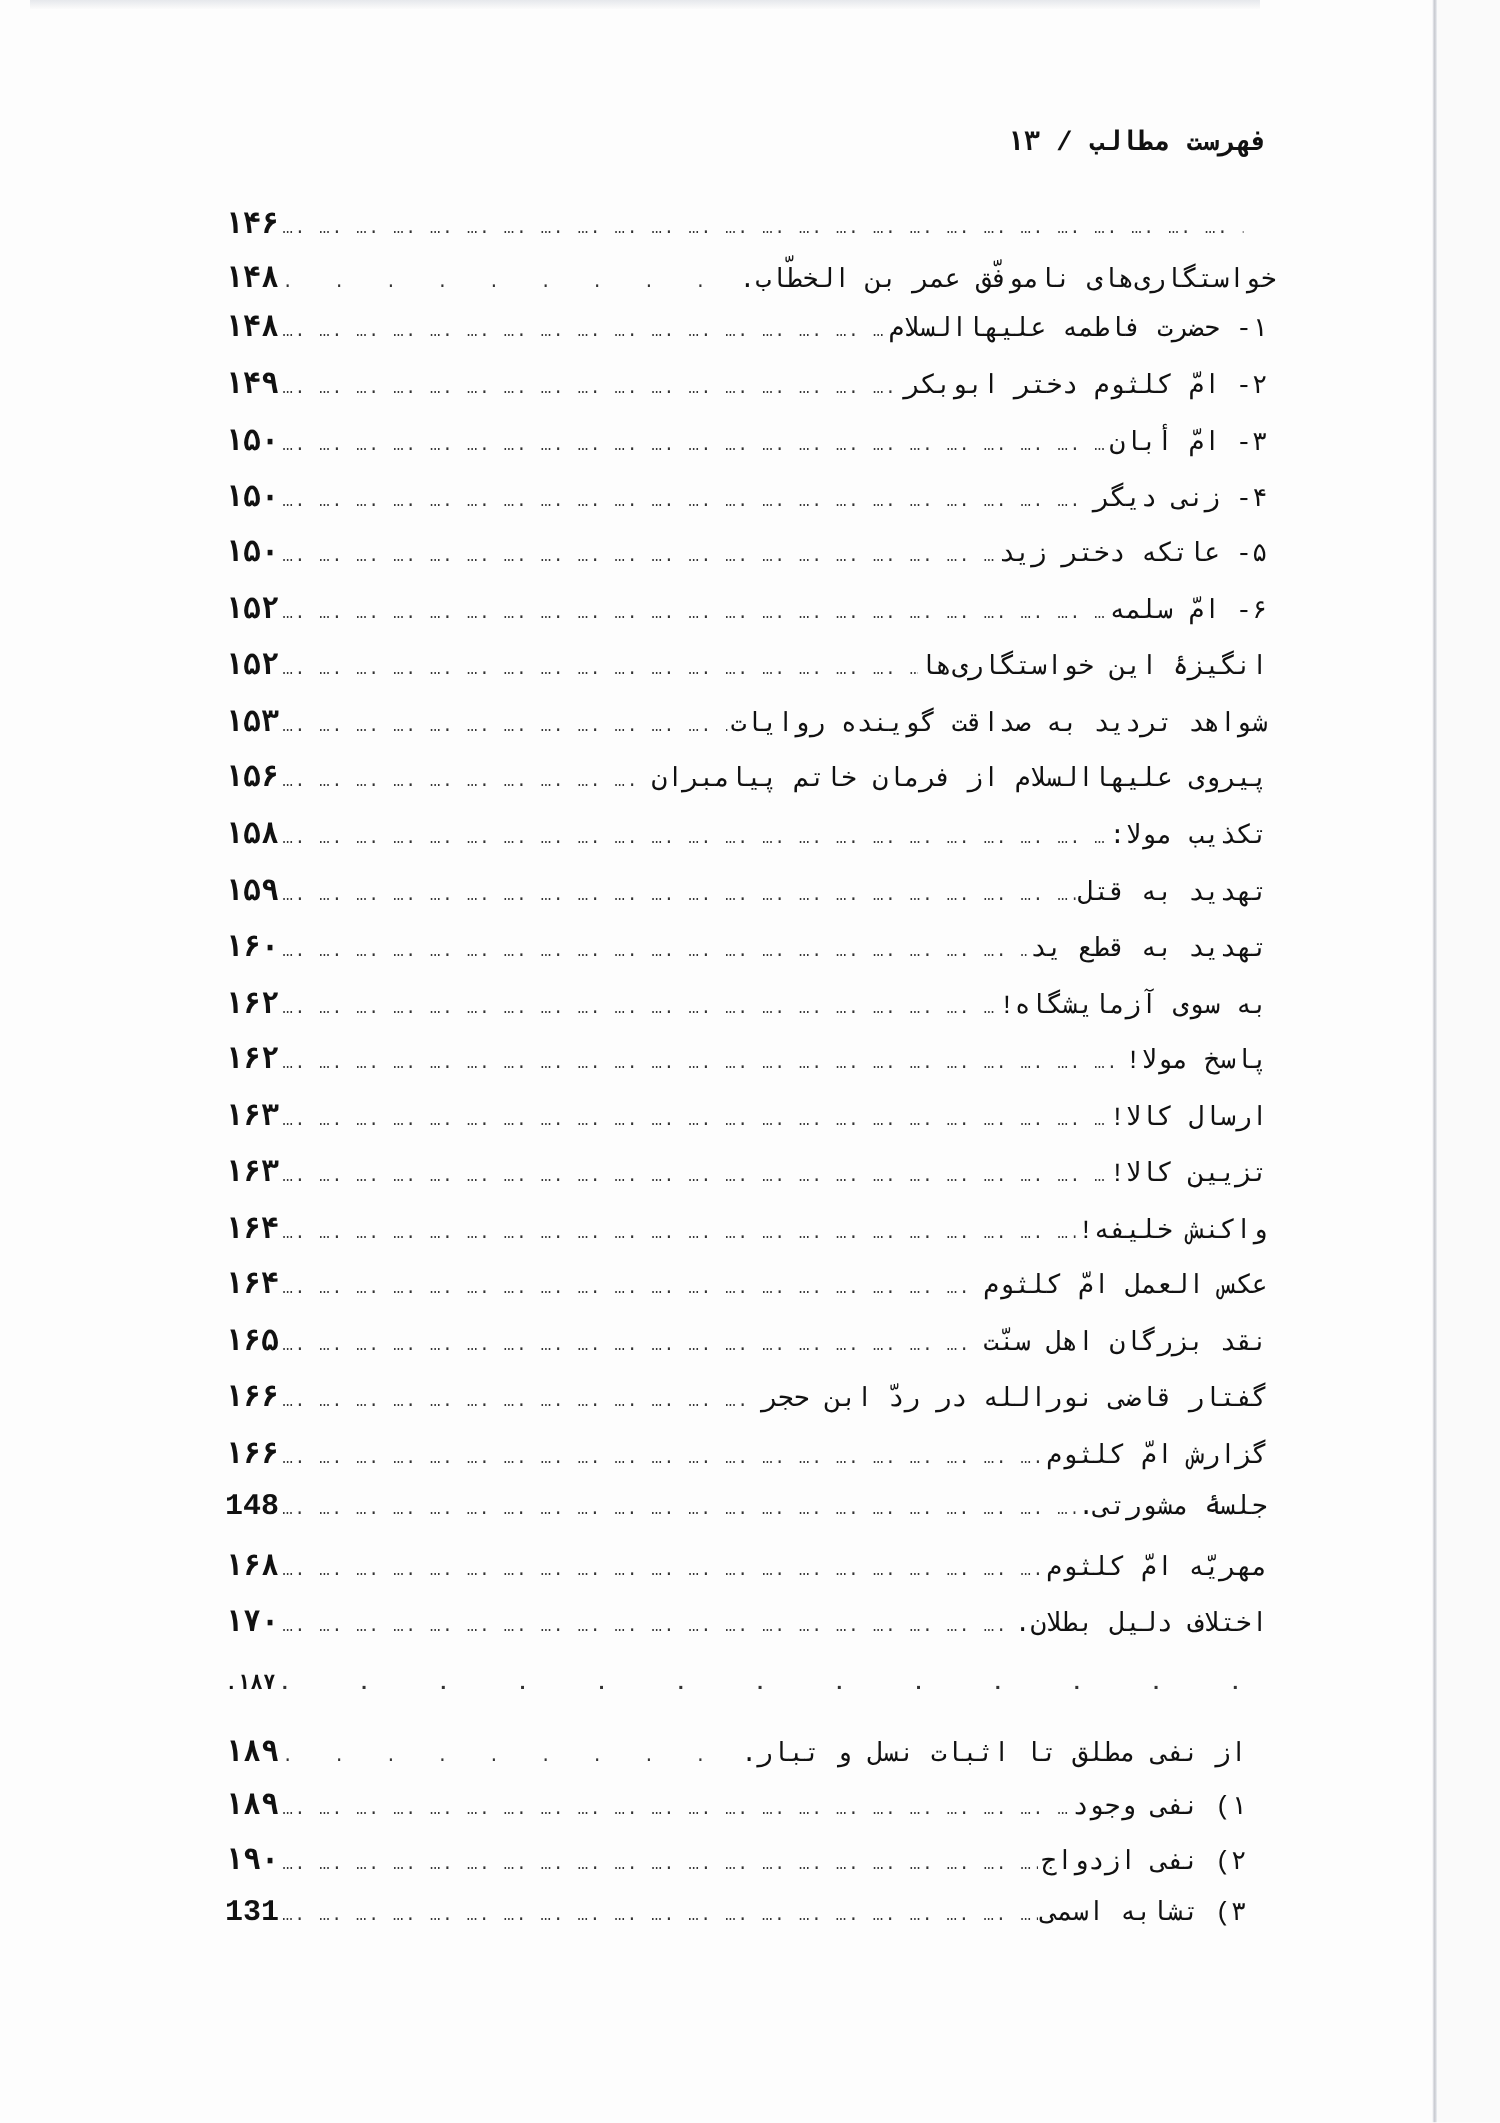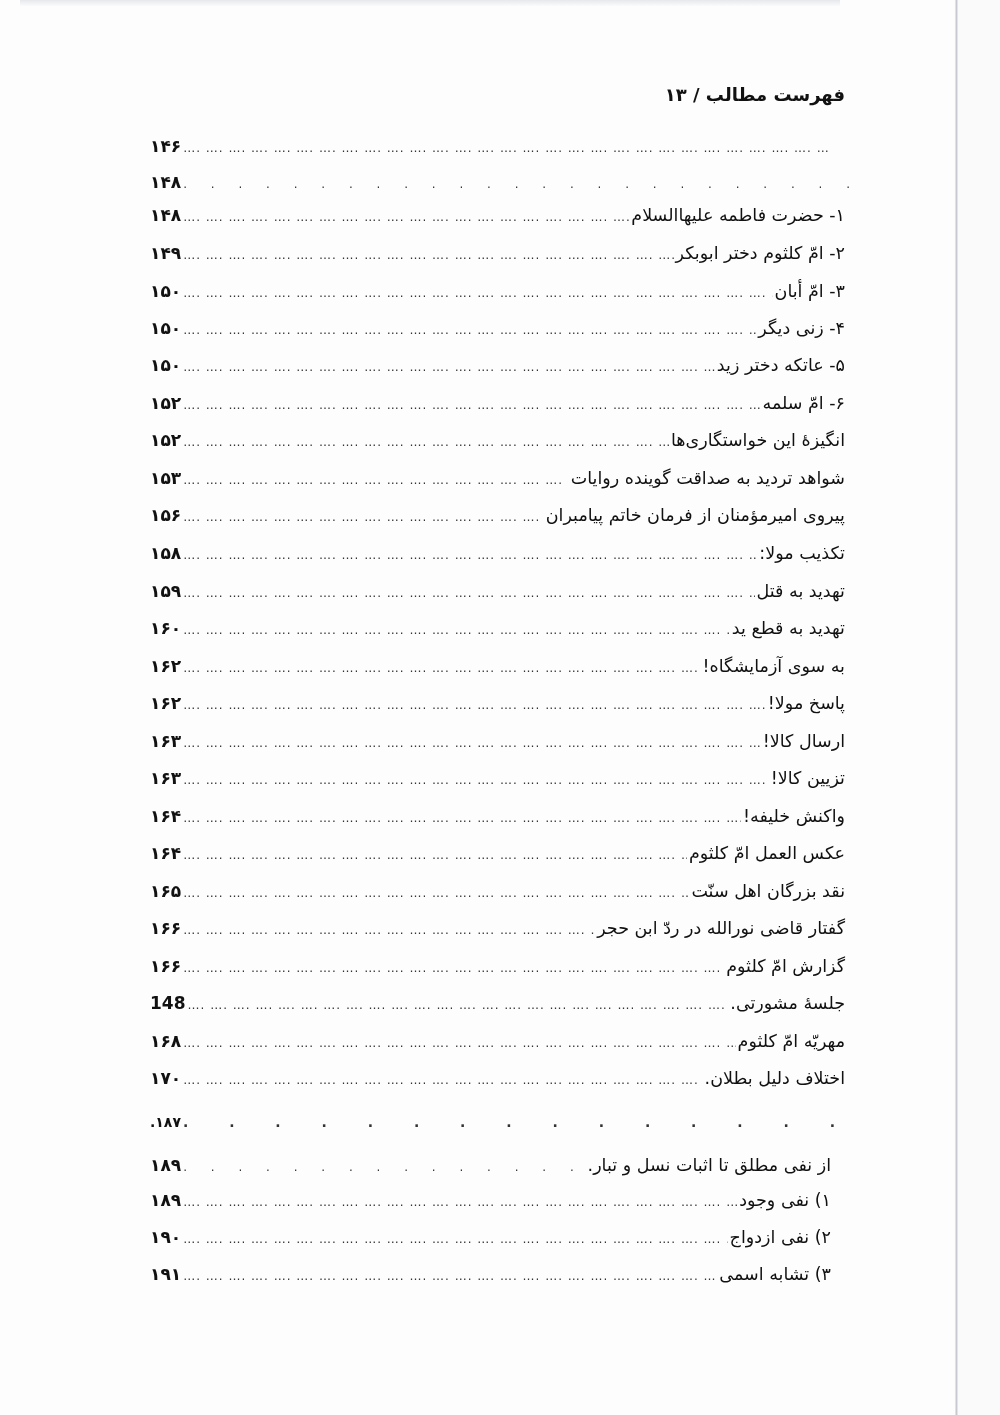--- a/index.html
+++ b/index.html
@@ -21,20 +21,21 @@
       background: linear-gradient(90deg, #e9eaee, #b9bcc4, #eceef2);
       opacity: 0.8;
     }
     .spine-shade {
       position: absolute; left: 958px; top: 0; width: 42px; height: 1415px;
       background: #fafafa;
     }
     .page {
       position: absolute; left: 150px; top: 0; width: 695px; height: 995px;
       direction: rtl;
+      font-family: Liberation Mono, monospace;
     }
     .running-head {
       position: absolute; right: 0; top: 84px;
       font-size: 18px; font-weight: bold; white-space: nowrap;
     }
     .toc-row {
       position: absolute; left: 0; right: 0;
       display: flex; flex-direction: row; align-items: baseline;
       height: 30px; font-size: 17.5px; white-space: nowrap;
     }
@@ -44,21 +45,21 @@
       color: #333; letter-spacing: 1px; font-size: 12px;
       direction: ltr; text-align: right;
     }
     .toc-leader::before {
       content: "…. …. …. …. …. …. …. …. …. …. …. …. …. …. …. …. …. …. …. …. …. …. …. …. …. …. …. …. …. …. …. …. …. …. …. …. …. …. …. ….";
     }
     .toc-leader.sparse { letter-spacing: 10px; }
     .toc-leader.sparse::before {
       content: ". . . . . . . . . . . . . . . . . . . . . . . . . . . . . . . . . . . . . . . . . .";
     }
-    .toc-page { flex: 0 0 auto; font-weight: bold; font-size: 17px; }
+    .toc-page { flex: 0 0 auto; font-weight: bold; font-size: 20px; }
     .toc-row.chapter { font-size: 22px; font-weight: bold; height: 38px; }
     .toc-row.chapter .toc-page { font-size: 14px; }
     .toc-row.chapter .toc-leader.sparse { letter-spacing: 18px; font-size: 14px; }
   </style>
 </head>
 <body>
 
 <div class="top-strip"></div>
 <div class="spine-shade"></div>
 <div class="spine-line"></div>
@@ -67,20 +68,21 @@
   <div class="running-head">فهرست مطالب / ۱۳</div>
 
   <div>
 
     <div class="toc-row" style="top:136px; right:14px;">
       <span class="toc-leader"></span>
       <span class="toc-page">۱۴۶</span>
     </div>
 
     <div class="toc-row" style="top:172px; right:-6px;">
+      <span class="toc-title">خواستگاری‌های ناموفّق عمر بن الخطّاب.</span>
       <span class="toc-leader sparse"></span>
       <span class="toc-page">۱۴۸</span>
     </div>
     <div class="toc-row" style="top:205px;">
       <span class="toc-title">۱- حضرت فاطمه علیهاالسلام</span>
       <span class="toc-leader"></span>
       <span class="toc-page">۱۴۸</span>
     </div>
     <div class="toc-row" style="top:243px;">
       <span class="toc-title">۲- امّ کلثوم دختر ابوبکر</span>
@@ -111,21 +113,21 @@
       <span class="toc-title">انگیزۀ این خواستگاری‌ها</span>
       <span class="toc-leader"></span>
       <span class="toc-page">۱۵۲</span>
     </div>
     <div class="toc-row" style="top:468px;">
       <span class="toc-title">شواهد تردید به صداقت گوینده روایات</span>
       <span class="toc-leader"></span>
       <span class="toc-page">۱۵۳</span>
     </div>
     <div class="toc-row" style="top:505px;">
-      <span class="toc-title">پیروی امیرمؤمنان از فرمان خاتم پیامبران</span>
+      <span class="toc-title">پیروی علیهاالسلام از فرمان خاتم پیامبران</span>
       <span class="toc-leader"></span>
       <span class="toc-page">۱۵۶</span>
     </div>
     <div class="toc-row" style="top:543px;">
       <span class="toc-title">تکذیب مولا:</span>
       <span class="toc-leader"></span>
       <span class="toc-page">۱۵۸</span>
     </div>
     <div class="toc-row" style="top:581px;">
       <span class="toc-title">تهدید به قتل</span>
@@ -213,16 +215,16 @@
       <span class="toc-page">۱۸۹</span>
     </div>
     <div class="toc-row" style="top:1227px; right:14px;">
       <span class="toc-title">۲) نفی ازدواج</span>
       <span class="toc-leader"></span>
       <span class="toc-page">۱۹۰</span>
     </div>
     <div class="toc-row" style="top:1264px; right:14px;">
       <span class="toc-title">۳) تشابه اسمی</span>
       <span class="toc-leader"></span>
-      <span class="toc-page">۱۹۱</span>
+      <span class="toc-page">131</span>
     </div>
   </div>
 </div>
 
 </body></html>

